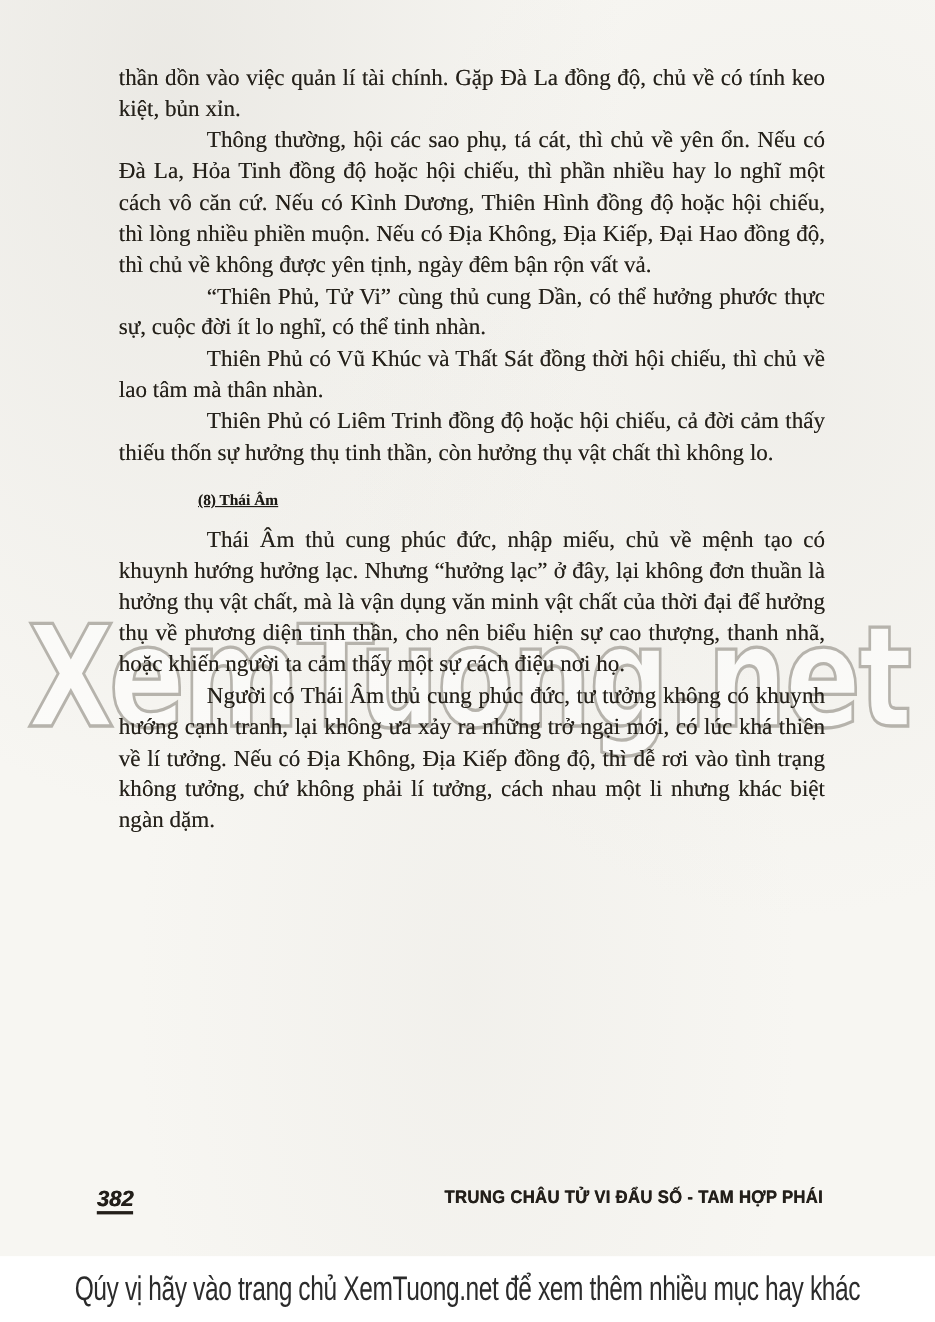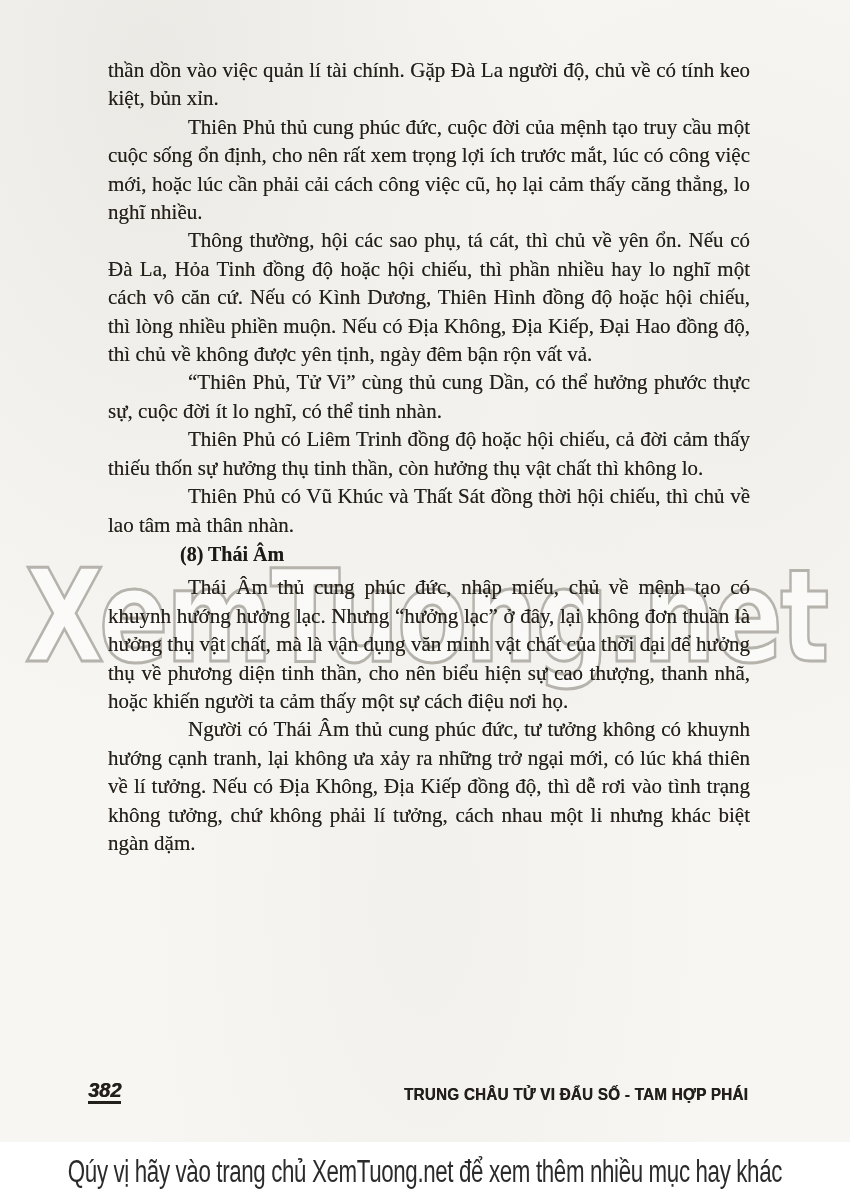--- a/index.html
+++ b/index.html
@@ -43,31 +43,32 @@
     line-height:28.4px;
     color:#242019;
     text-shadow:0 0 0.4px rgba(36,32,25,0.55);
   }
   .content p{
     margin:0;
     text-align:justify;
   }
   .content p.indent{ text-indent:80px; }
   .heading{
-    margin:1px 0 5px 72px;
-    font-size:20px;
+    margin:17px 0 5px 72px;
+    font-size:14px;
     font-weight:bold;
     color:#1d1a15;
+    text-decoration:underline;
   }
   .footer{
     position:absolute;
     left:88px;right:102px;top:1080px;
     display:flex;
     justify-content:space-between;
-    align-items:flex-end;
+    align-items:flex-start;
     z-index:1;
     color:#231f1a;
   }
   .pagenum{
     font-family:"Liberation Sans", sans-serif;
     font-weight:bold;
     font-style:italic;
     font-size:20px;
     border-bottom:3px solid #231f1a;
     line-height:1;
@@ -108,31 +109,30 @@
 </head>
 <body>
 
 <div class="page">
 
   <div class="watermark">XemTuong.net</div>
 
   <div class="content">
     <div>
 
-        <p>thần dồn vào việc quản lí tài chính. Gặp Đà La người độ, chủ về có tính keo kiệt, bủn xỉn.</p>
+        <p>thần dồn vào việc quản lí tài chính. Gặp Đà La đồng độ, chủ về có tính keo kiệt, bủn xỉn.</p>
 
-        <p class="indent">Thiên Phủ thủ cung phúc đức, cuộc đời của mệnh tạo truy cầu một cuộc sống ổn định, cho nên rất xem trọng lợi ích trước mắt, lúc có công việc mới, hoặc lúc cần phải cải cách công việc cũ, họ lại cảm thấy căng thẳng, lo nghĩ nhiều.</p>
 
         <p class="indent">Thông thường, hội các sao phụ, tá cát, thì chủ về yên ổn. Nếu có Đà La, Hỏa Tinh đồng độ hoặc hội chiếu, thì phần nhiều hay lo nghĩ một cách vô căn cứ. Nếu có Kình Dương, Thiên Hình đồng độ hoặc hội chiếu, thì lòng nhiều phiền muộn. Nếu có Địa Không, Địa Kiếp, Đại Hao đồng độ, thì chủ về không được yên tịnh, ngày đêm bận rộn vất vả.</p>
 
         <p class="indent">“Thiên Phủ, Tử Vi” cùng thủ cung Dần, có thể hưởng phước thực sự, cuộc đời ít lo nghĩ, có thể tinh nhàn.</p>
 
+        <p class="indent">Thiên Phủ có Vũ Khúc và Thất Sát đồng thời hội chiếu, thì chủ về lao tâm mà thân nhàn.</p>
+
         <p class="indent">Thiên Phủ có Liêm Trinh đồng độ hoặc hội chiếu, cả đời cảm thấy thiếu thốn sự hưởng thụ tinh thần, còn hưởng thụ vật chất thì không lo.</p>
-
-        <p class="indent">Thiên Phủ có Vũ Khúc và Thất Sát đồng thời hội chiếu, thì chủ về lao tâm mà thân nhàn.</p>
       </div>
 
     <h2 class="heading">(8) Thái Âm</h2>
 
     <div>
 
         <p class="indent">Thái Âm thủ cung phúc đức, nhập miếu, chủ về mệnh tạo có khuynh hướng hưởng lạc. Nhưng “hưởng lạc” ở đây, lại không đơn thuần là hưởng thụ vật chất, mà là vận dụng văn minh vật chất của thời đại để hưởng thụ về phương diện tinh thần, cho nên biểu hiện sự cao thượng, thanh nhã, hoặc khiến người ta cảm thấy một sự cách điệu nơi họ.</p>
 
 
         <p class="indent">Người có Thái Âm thủ cung phúc đức, tư tưởng không có khuynh hướng cạnh tranh, lại không ưa xảy ra những trở ngại mới, có lúc khá thiên về lí tưởng. Nếu có Địa Không, Địa Kiếp đồng độ, thì dễ rơi vào tình trạng không tưởng, chứ không phải lí tưởng, cách nhau một li nhưng khác biệt ngàn dặm.</p>

